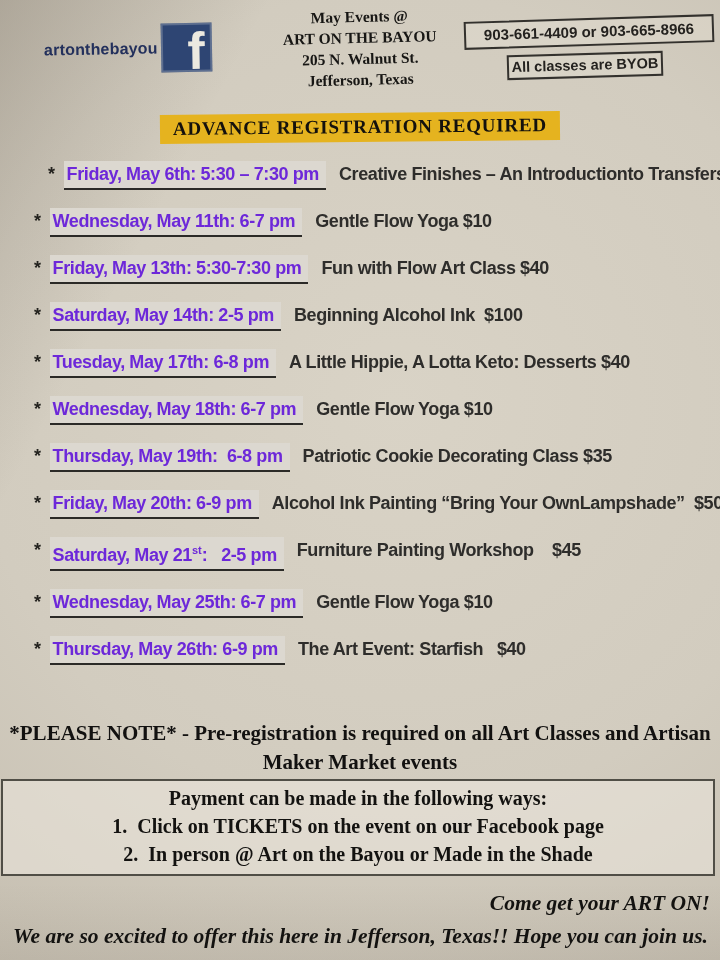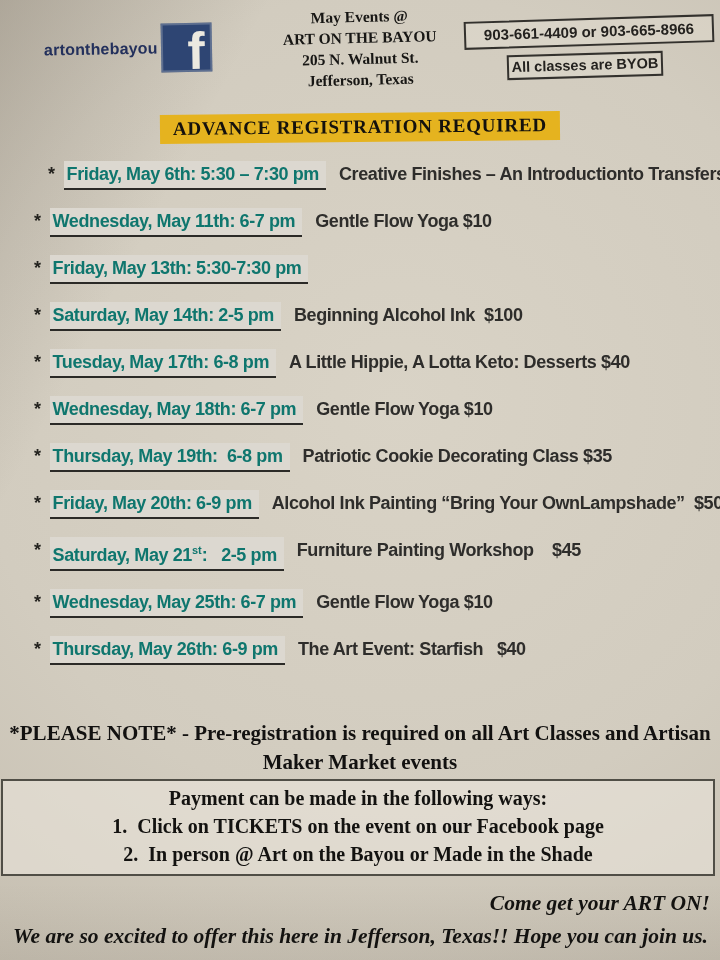--- a/index.html
+++ b/index.html
@@ -43,21 +43,21 @@
     background:var(--highlight-yellow);color:#14110d;
     font-family:"Liberation Serif",serif;font-weight:bold;font-size:19px;letter-spacing:.8px;
     padding:3px 13px 4px;white-space:nowrap;}
   
   .events{position:absolute;top:161px;left:0;width:720px;}
   .event{display:flex;align-items:flex-start;margin:0 0 18px 34px;
     font-weight:bold;font-size:18px;letter-spacing:-.4px;line-height:27px;color:var(--event-ink);}
   .event.indent{margin-left:48px;}
   .star{margin-right:9px;white-space:pre;color:#24231f;}
   .edate{background:var(--date-highlight);border-bottom:2.5px solid #2b2a27;
-    padding:0 7px 0 3px;white-space:pre;color:#0f766e;}
+    padding:0 7px 0 3px;white-space:pre;color:#6d28d9;}
   .edate sup{font-size:11px;letter-spacing:0;}
   .etitle{margin-left:13px;display:flex;white-space:pre;}
   .etitle .l2{align-self:flex-end;margin-right:2px;}
   
   .note{position:absolute;top:719px;left:0;width:720px;text-align:center;
     font-family:"Liberation Serif",serif;font-weight:bold;font-size:21px;line-height:29px;color:#121110;}
   .paybox{position:absolute;top:779px;left:1px;width:710px;border:2px solid #504e46;
     background:rgba(236,232,223,.55);text-align:center;
     font-family:"Liberation Serif",serif;font-weight:bold;font-size:20px;line-height:28px;
     color:#131210;padding:3px 0 6px;}
@@ -100,20 +100,21 @@
 
     <div class="event">
       <span class="star">*</span>
       <span class="edate">Wednesday, May 11th: 6-7 pm</span>
       <span class="etitle"><span class="l1">Gentle Flow Yoga $10</span></span>
     </div>
 
     <div class="event">
       <span class="star">*</span>
       <span class="edate">Friday, May 13th: 5:30-7:30 pm</span>
+      <span class="etitle"><span class="l1">Fun with Flow Art Class $40</span></span>
     </div>
 
     <div class="event">
       <span class="star">*</span>
       <span class="edate">Saturday, May 14th: 2-5 pm</span>
       <span class="etitle"><span class="l1">Beginning Alcohol Ink  $100</span></span>
     </div>
 
     <div class="event">
       <span class="star">*</span>

